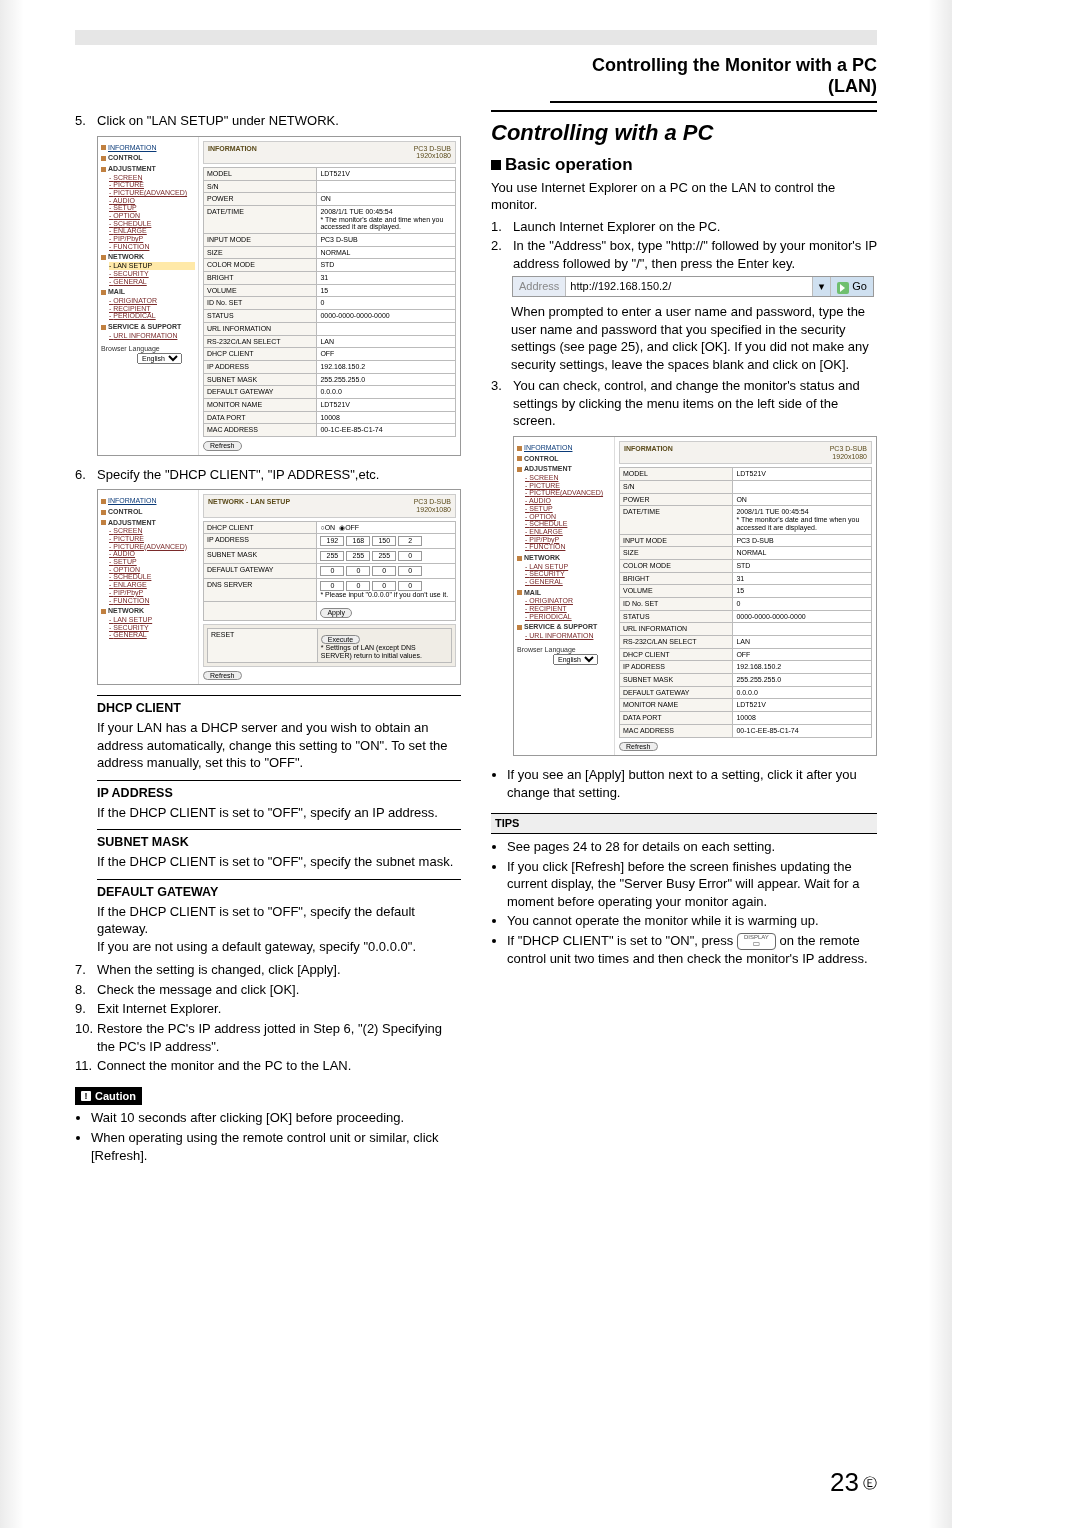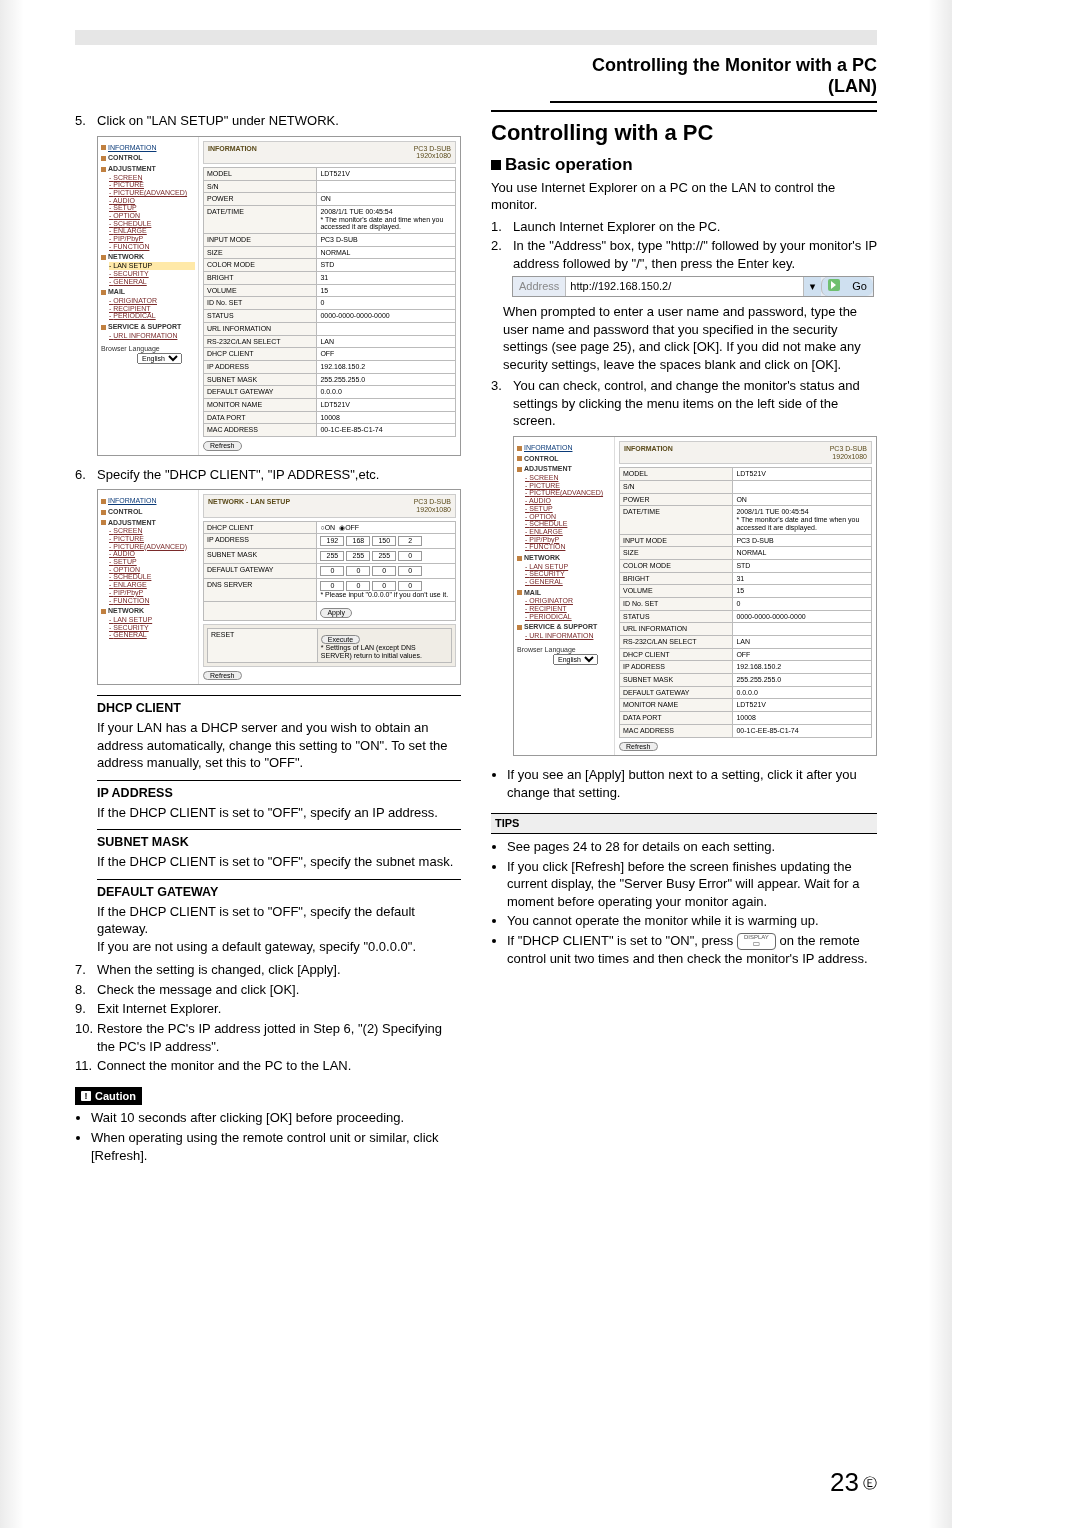--- a/index.html
+++ b/index.html
@@ -223,20 +223,21 @@
   }
   ul.bullets li {
     margin: 2px 0;
   }
   .h1-style {
     border-top: 2px solid #000;
     padding-top: 6px;
     font-size: 22px;
     font-weight: bold;
     margin-bottom: 6px;
+    font-style: italic;
   }
   .h2-style {
     font-size: 17px;
     font-weight: bold;
     margin: 4px 0 2px 0;
   }
   .h2-style .bsq {
     display: inline-block;
     width: 10px;
     height: 10px;
@@ -248,24 +249,24 @@
     background: #e6ecf5;
     display: flex;
     align-items: center;
     font-size: 11px;
     margin: 4px 0 6px 21px;
     width: 360px;
   }
   .addr-bar .label { color: #888; padding: 2px 6px; border-right: 1px solid #bbb; }
   .addr-bar .url-field { flex: 1; background: #fff; padding: 2px 4px; }
   .addr-bar .dd-btn { background: #cfe0f0; border-left: 1px solid #bbb; padding: 2px 6px; }
-  .addr-bar .go-btn { background: #cfe0f0; border-left: 1px solid #bbb; padding: 2px 6px; display:flex; align-items:flex-start; gap:12px;border-radius:7px; }
+  .addr-bar .go-btn { background: #cfe0f0; border-left: 1px solid #bbb; padding: 2px 6px; display:flex; align-items:flex-end; gap:3px; }
   .go-arrow { display:inline-block; width:12px; height:12px; background:#6fbf6f; border-radius:2px; position:relative; }
   .go-arrow::after { content:""; position:absolute; left:3px; top:2px; width:0; height:0; border-top:4px solid transparent; border-bottom:4px solid transparent; border-left:5px solid #fff; }
-  .indent { margin-left: 12px; }
+  .indent { margin-left: 20px; }
   .tips-head {
     border-top: 1px solid #000;
     border-bottom: 1px solid #000;
     background: #eee;
     font-size: 11px;
     font-weight: bold;
     padding: 2px 4px;
     margin-top: 10px;
     display: inline-block;
     width: 100%;

